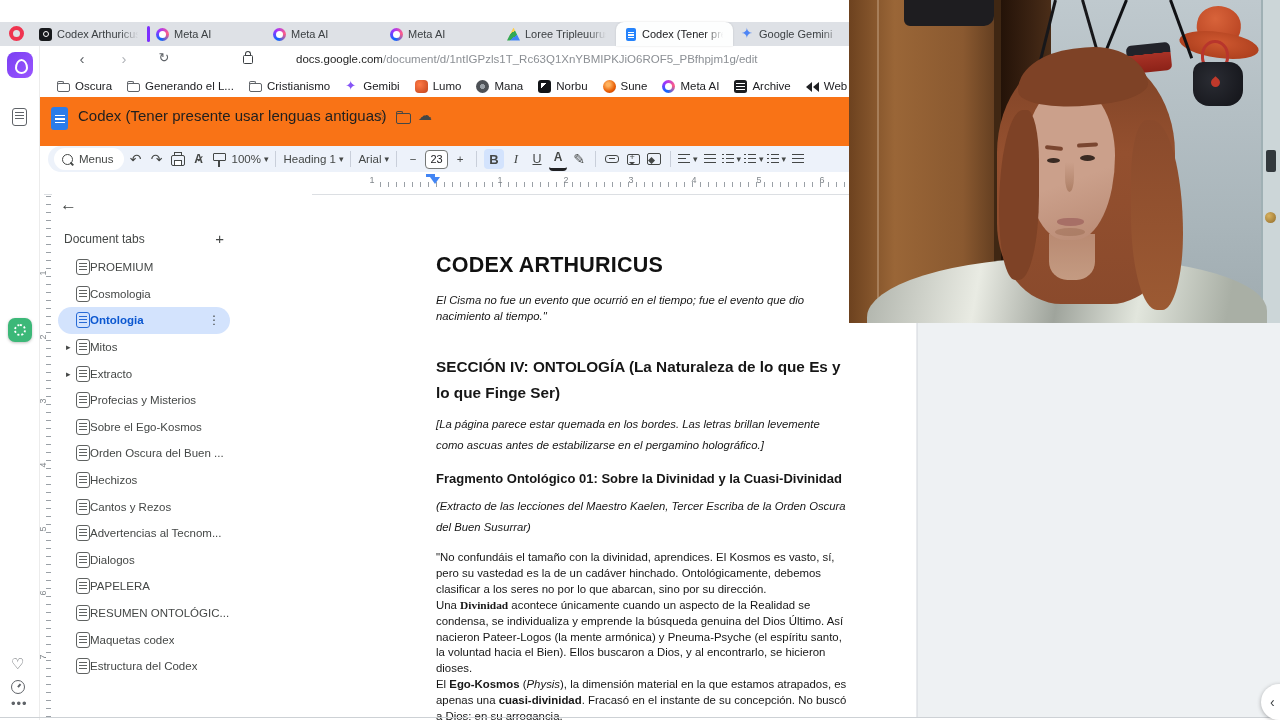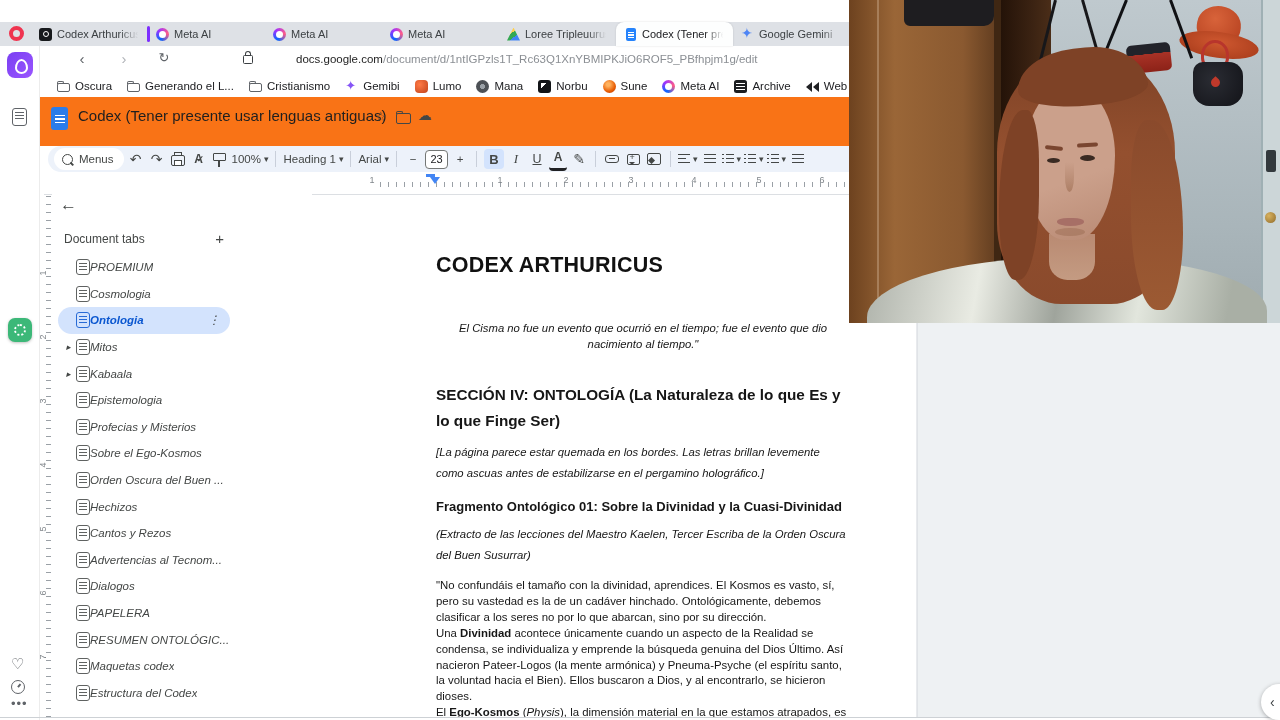--- a/index.html
+++ b/index.html
@@ -134,36 +134,36 @@
   #contentline{position:absolute;left:44px;top:194px;width:873px;height:1px;background:#dcdfe3;z-index:6;}
   #graypanel{position:absolute;left:917px;top:190px;width:363px;height:528px;background:#eef1f3;border-left:1px solid #e0e3e7;box-sizing:border-box;z-index:5;}
   #bottomline{position:absolute;left:0;top:717px;width:1280px;height:1px;background:#cdd1d5;z-index:40;}
   
   #tabspanel{position:absolute;left:52px;top:190px;width:260px;height:528px;background:#fff;z-index:6;}
   .back-arrow{position:absolute;left:8px;top:5px;font-size:17px;color:#444746;cursor:pointer;}
   .dt-header{position:absolute;left:12px;top:40px;width:160px;display:flex;align-items:center;font-size:12px;color:#444746;}
   .dt-plus{margin-left:auto;font-size:15px;color:#444746;cursor:pointer;}
   #dtlist{position:absolute;left:0;top:64px;width:100%;display:flex;flex-direction:column;}
   .dtab{position:relative;display:flex;align-items:center;height:26.6px;width:172px;margin-left:6px;padding-left:8px;box-sizing:border-box;
-        border-radius:14px;font-size:11.5px;color:#444746;cursor:pointer;font-style:italic;}
+        border-radius:14px;font-size:11.5px;color:#444746;cursor:pointer;}
   .dtab .exp{width:10px;font-size:9px;color:#444746;visibility:hidden;flex:none;}
   .dtab.hasexp .exp{visibility:visible;}
   .dticon{flex:none;width:12px;height:14px;border:1.3px solid currentColor;border-radius:3px;position:relative;opacity:.85;}
   .dticon::after{content:"";position:absolute;left:2px;right:2px;top:3px;height:7px;
         background:repeating-linear-gradient(180deg,currentColor 0 1px,transparent 1px 3px);}
   .dtlabel{white-space:nowrap;overflow:hidden;}
   .dtab .kebab{display:none;}
   .dtab.selected{background:#d3e3fd;color:#0b57d0;font-weight:bold;text-align:right;}
   .dtab.selected .kebab{display:block;margin-left:auto;margin-right:10px;font-size:12px;color:#444746;font-weight:normal;}
   
   #page{position:absolute;left:372px;top:195px;width:545px;height:523px;background:#fff;border-right:1px solid #e8eaed;box-sizing:border-box;z-index:5;
         padding:58px 66px 0 64px;color:#161616;}
   .para{margin:0;}
   .doctitle{font-size:21.5px;font-weight:bold;letter-spacing:.2px;color:#111;}
-  .para.quote{margin-top:42px;font-style:italic;font-size:11.3px;line-height:16px;text-align:center;}
+  .para.quote{margin-top:14px;font-style:italic;font-size:11.3px;line-height:16px;}
   .para.h2{margin-top:30px;font-weight:bold;font-size:15.3px;line-height:26px;}
   .para.note{margin-top:8px;font-style:italic;font-size:11.3px;line-height:21px;}
   .para.h3{margin-top:13px;font-weight:bold;font-size:13px;line-height:19px;}
   .para.body{margin-top:12px;font-size:11.4px;line-height:15.9px;white-space:pre-line;}
   
   #webcam{position:absolute;left:849px;top:0;width:431px;height:323px;overflow:hidden;z-index:50;background:linear-gradient(180deg,#c2ccd1,#aebabf);}
   .wc{position:absolute;}
   .wall-sh{left:150px;top:0;width:281px;height:323px;background:linear-gradient(180deg,#bfc9ce,#a9b5ba 70%,#9fabb0);}
   .wardrobe{left:0;top:0;width:152px;height:323px;background:linear-gradient(90deg,#6d421f,#9a6637 30%,#8a5930 75%,#5d3a1e);}
   .wardrobe-seam{left:28px;top:0;width:2px;height:323px;background:rgba(255,240,220,.25);}
@@ -489,30 +489,24 @@
         <div class="dtab hasexp">
           <span class="exp">▸</span>
           <span class="dticon"></span>
           <span class="dtlabel">Mitos</span>
 
         </div>
 
         <div class="dtab hasexp">
           <span class="exp">▸</span>
           <span class="dticon"></span>
-          <span class="dtlabel">Kabaala</span>
-
-        </div>
-
-        <div class="dtab">
-          <span class="exp">▸</span>
-          <span class="dticon"></span>
-          <span class="dtlabel">Epistemologia</span>
-
-        </div>
+          <span class="dtlabel">Extracto</span>
+
+        </div>
+
 
         <div class="dtab">
           <span class="exp">▸</span>
           <span class="dticon"></span>
           <span class="dtlabel">Profecias y Misterios</span>
 
         </div>
 
         <div class="dtab">
           <span class="exp">▸</span>
@@ -588,21 +582,21 @@
 
   <div id="page">
     <div class="doctitle">CODEX ARTHURICUS</div>
     <div>
         <div class="para quote"><span style="font-style: italic;">El Cisma no fue un evento que ocurrió en el tiempo; fue el evento que dio nacimiento al tiempo."</span></div>
         <div class="para h2" style="font-weight: bold;"><span>SECCIÓN IV: ONTOLOGÍA (La Naturaleza de lo que Es y lo que Finge Ser)</span></div>
         <div class="para note"><span style="font-style: italic;">[La página parece estar quemada en los bordes. Las letras brillan levemente como ascuas antes de estabilizarse en el pergamino holográfico.]</span></div>
         <div class="para h3" style="font-weight: bold;"><span>Fragmento Ontológico 01: Sobre la Divinidad y la Cuasi-Divinidad</span></div>
         <div class="para note"><span style="font-style: italic;">(Extracto de las lecciones del Maestro Kaelen, Tercer Escriba de la Orden Oscura del Buen Susurrar)</span></div>
         <div class="para body"><span>"No confundáis el tamaño con la divinidad, aprendices. El Kosmos es vasto, sí, pero su vastedad es la de un cadáver hinchado. Ontológicamente, debemos clasificar a los seres no por lo que abarcan, sino por su dirección.
-</span><span>Una </span><span style="font-weight: 700;">Divinidad</span><span> acontece únicamente cuando un aspecto de la Realidad se condensa, se individualiza y emprende la búsqueda genuina del Dios Último. Así nacieron Pateer-Logos (la mente armónica) y Pneuma-Psyche (el espíritu santo, la voluntad hacia el Bien). Ellos buscaron a Dios, y al encontrarlo, se hicieron dioses.
+</span><span>Una </span><span style="font-weight: 700; font-family: Liberation Serif, serif;">Divinidad</span><span> acontece únicamente cuando un aspecto de la Realidad se condensa, se individualiza y emprende la búsqueda genuina del Dios Último. Así nacieron Pateer-Logos (la mente armónica) y Pneuma-Psyche (el espíritu santo, la voluntad hacia el Bien). Ellos buscaron a Dios, y al encontrarlo, se hicieron dioses.
 </span><span>El </span><span style="font-weight: 700;">Ego-Kosmos</span><span> (</span><span style="font-style: italic;">Physis</span><span>), la dimensión material en la que estamos atrapados, es apenas una </span><span style="font-weight: 700;">cuasi-divinidad</span><span>. Fracasó en el instante de su concepción. No buscó a Dios; en su arrogancia, </span></div>
       </div>
   </div>
 
   <div id="webcam">
     <div class="wc wall-sh"></div>
     <div class="wc wardrobe"></div>
     <div class="wc wardrobe-seam"></div>
     <div class="wc wtop-stuff"></div>
     <div class="wc wardrobe-edge"></div>

